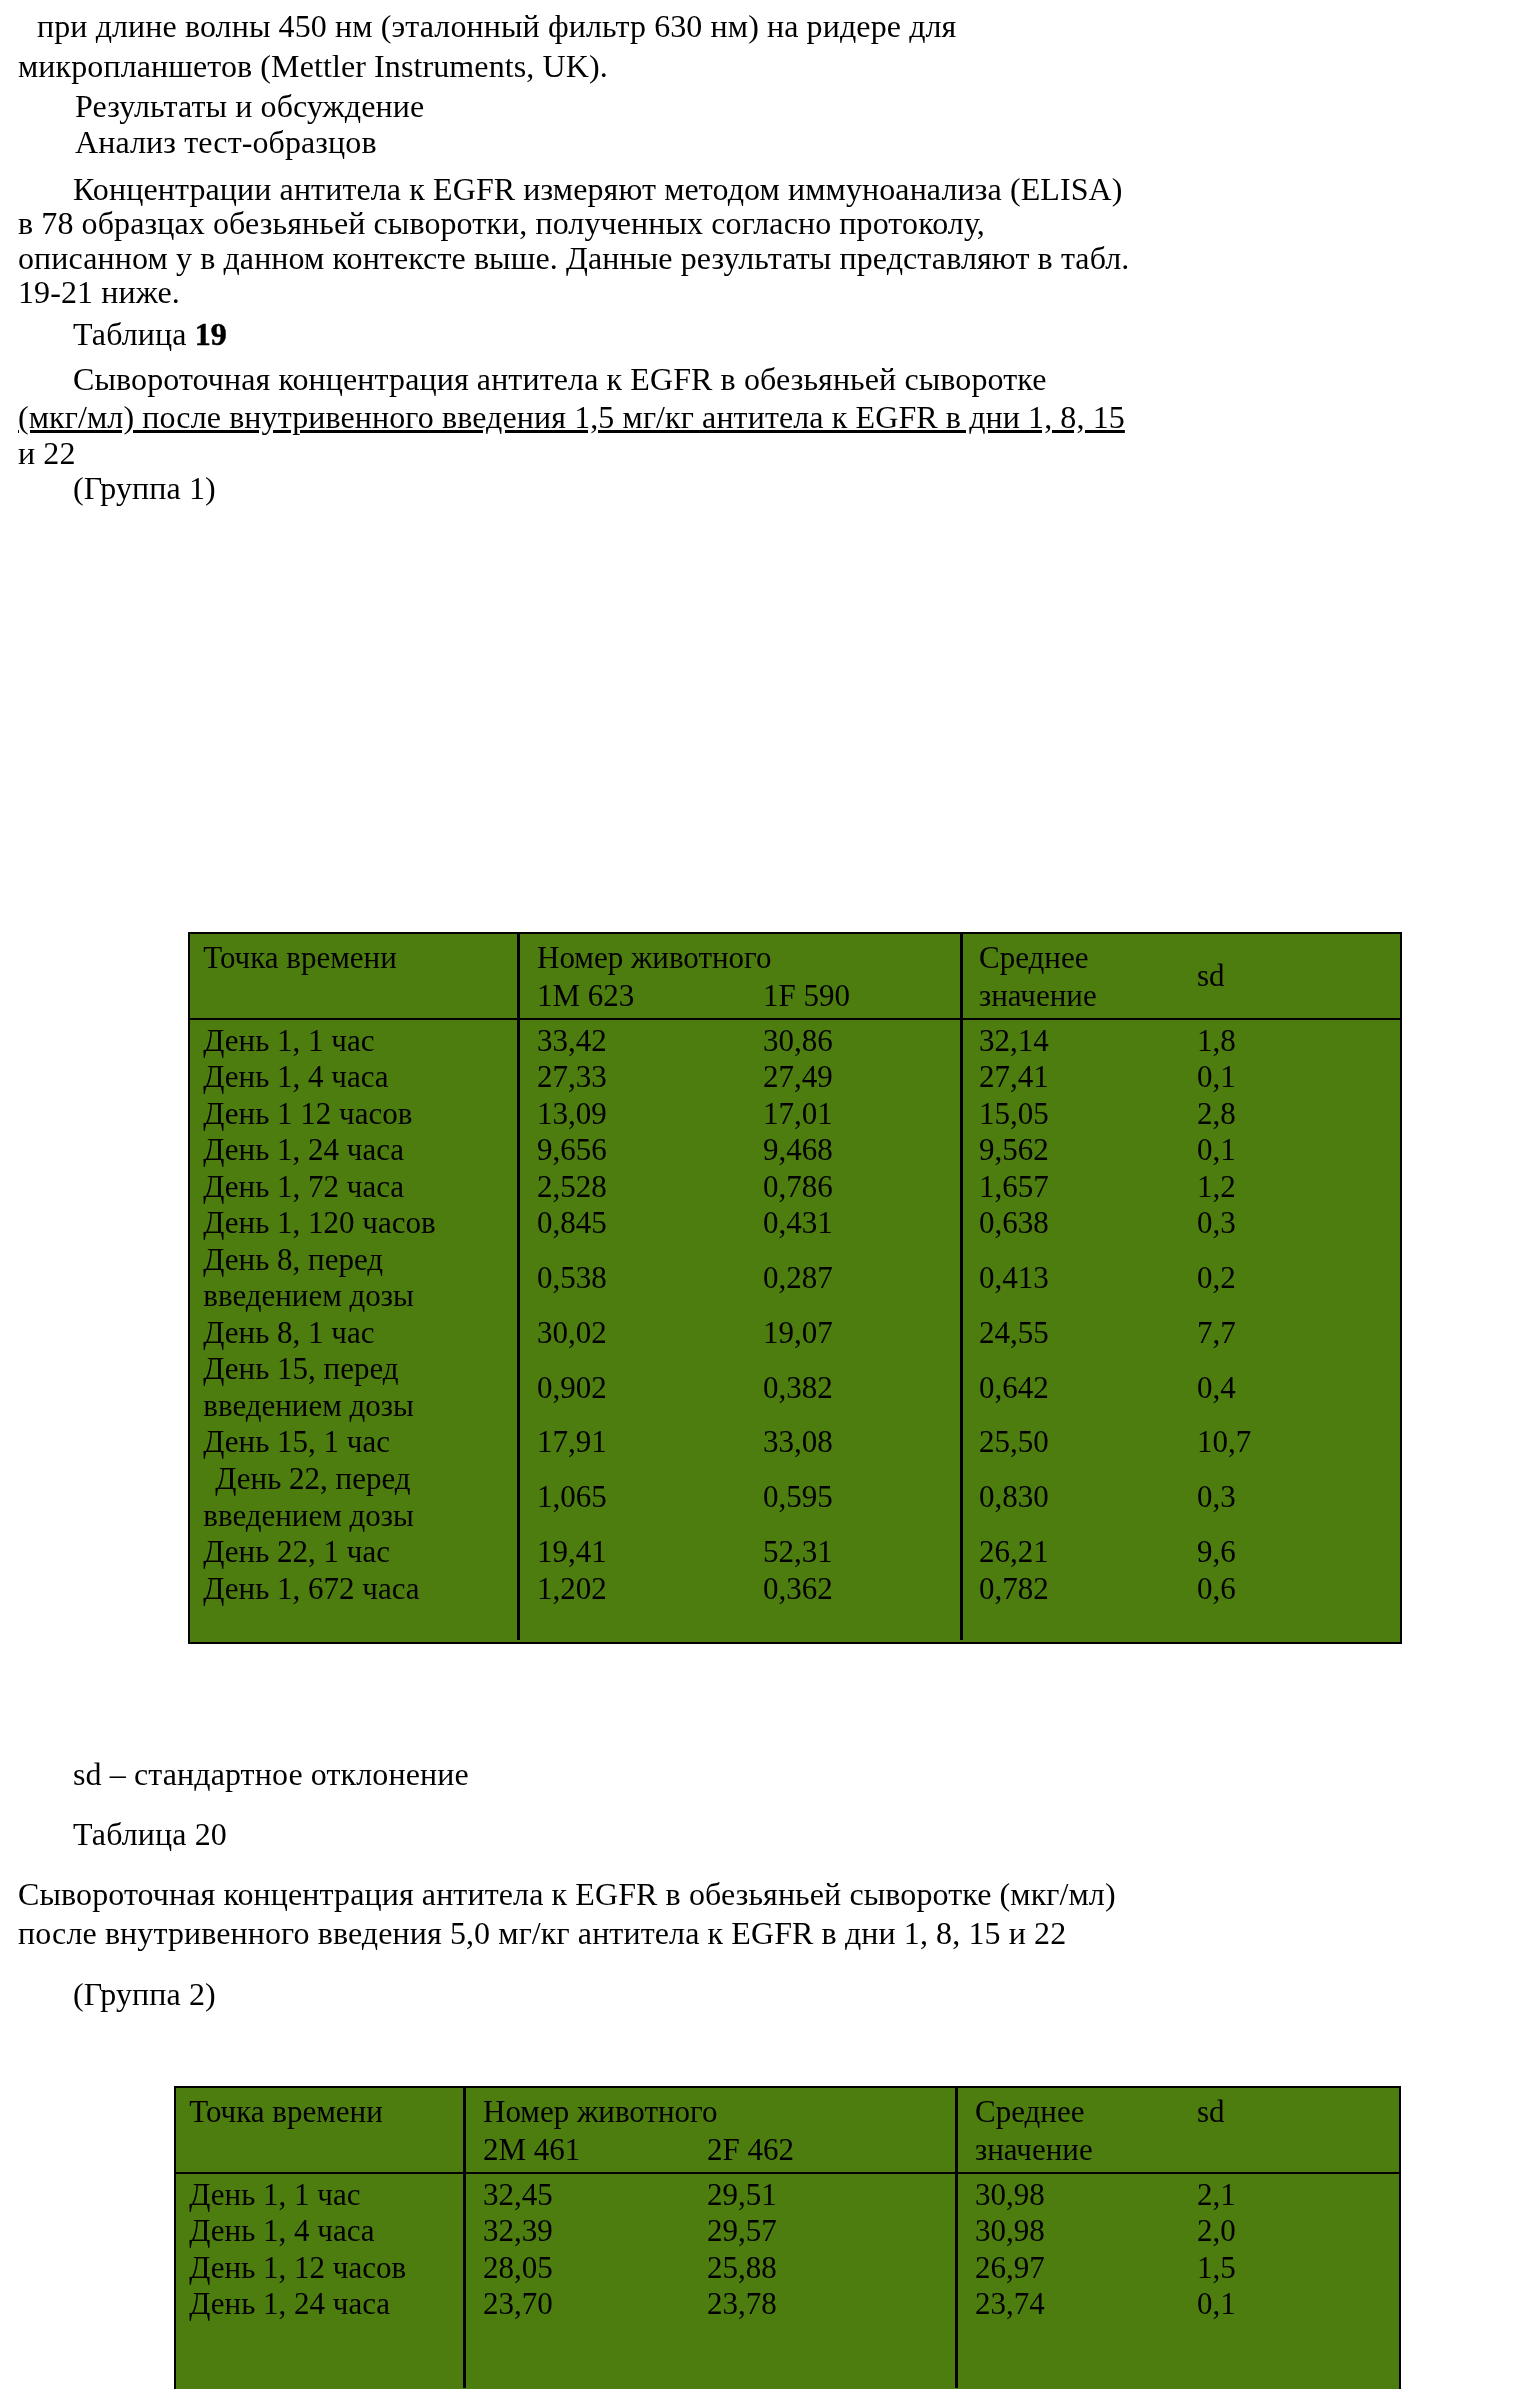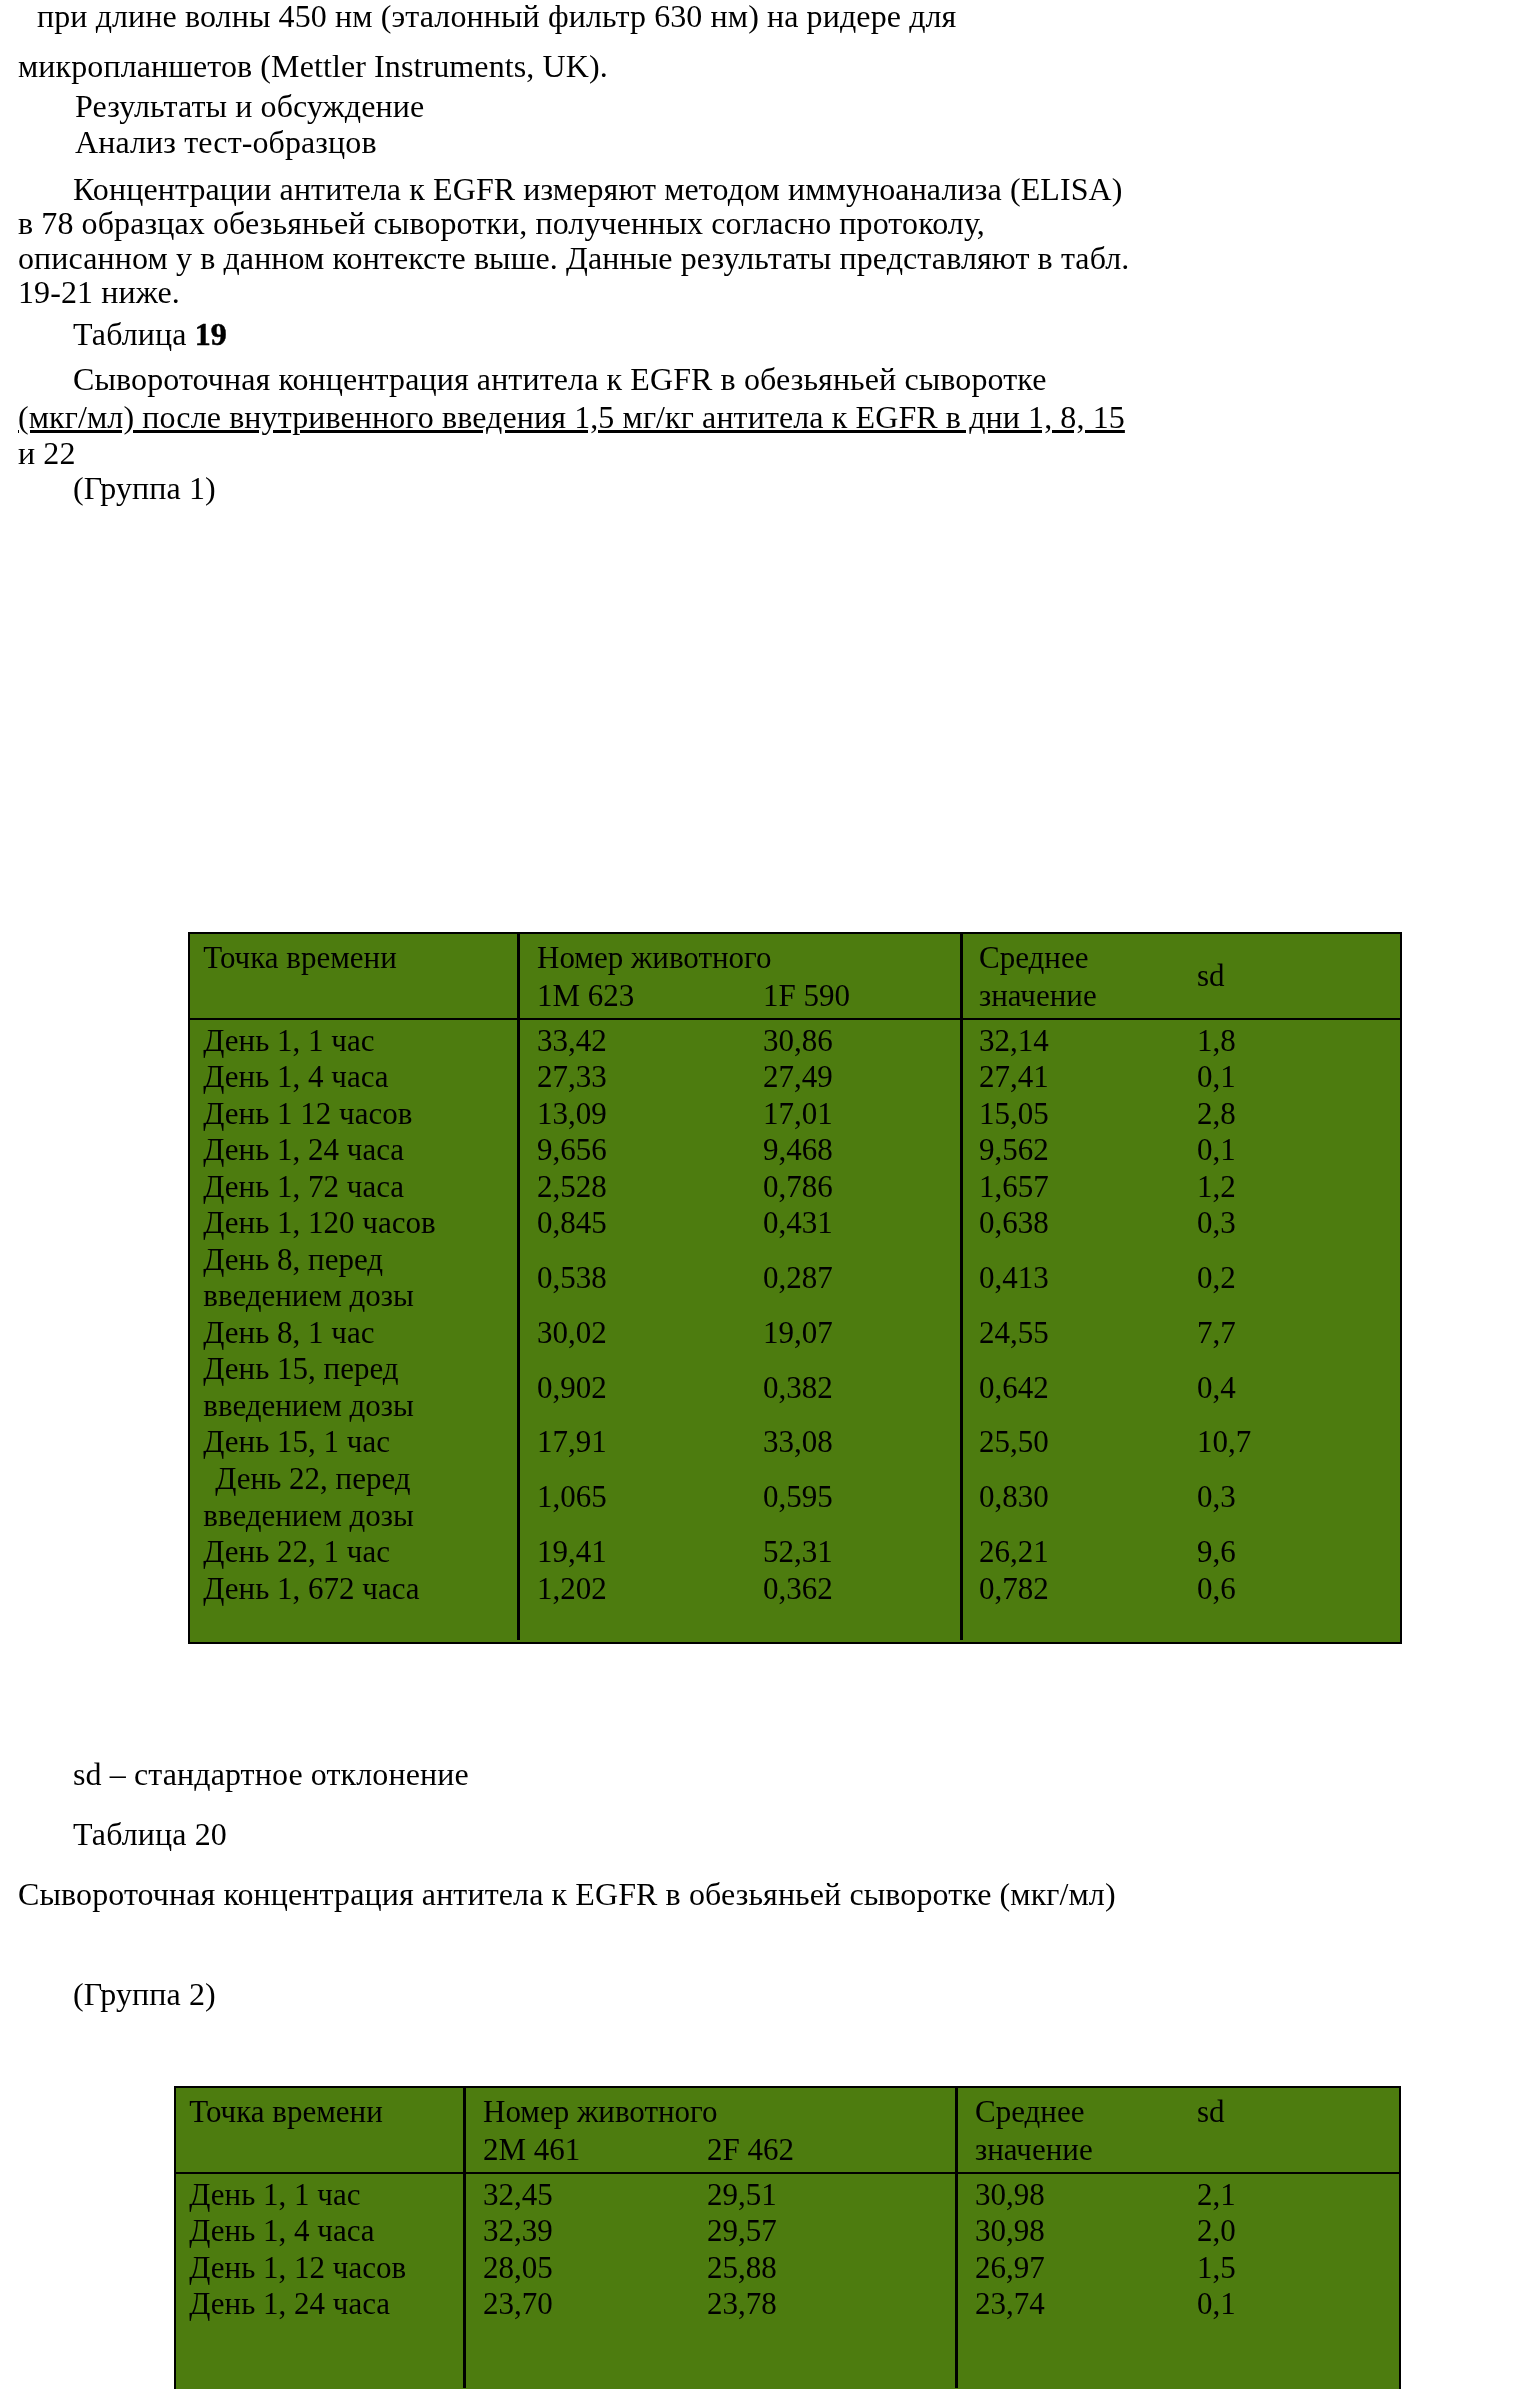--- a/index.html
+++ b/index.html
@@ -65,21 +65,21 @@
     line-height: 38px;
     white-space: nowrap;
   }
   .tbl-inner-wrap { position: relative; width: 100%; height: 100%; }
 </style>
 </head>
 <body>
 
 <div class="page">
 
-  <div class="ptext" style="left:37px; top:0;">при длине волны 450 нм (эталонный фильтр 630 нм) на ридере для</div>
+  <div class="ptext" style="left:37px; top:10px;">при длине волны 450 нм (эталонный фильтр 630 нм) на ридере для</div>
   <div class="ptext" style="left:18px; top:50px;">микропланшетов (Mettler Instruments, UK).</div>
 
   <div class="ptext" style="left:75px; top:90px;">Результаты и обсуждение</div>
   <div class="ptext" style="left:75px; top:126px;">Анализ тест-образцов</div>
 
   <div class="ptext" style="left:73px; top:173px;">Концентрации антитела к EGFR измеряют методом иммуноанализа (ELISA)</div>
   <div class="ptext" style="left:18px; top:207px;">в 78 образцах обезьяньей сыворотки, полученных согласно протоколу,</div>
   <div class="ptext" style="left:18px; top:242px;">описанном у в данном контексте выше. Данные результаты представляют в табл.</div>
   <div class="ptext" style="left:18px; top:276px;">19-21 ниже.</div>
 
@@ -193,20 +193,21 @@
         <div class="cell" style="left:1007px; top:550px;">0,6</div>
       </div>
     </div>
   </div>
 
   <div class="ptext" style="left:73px; top:1758px;">sd – стандартное отклонение</div>
 
   <div class="ptext" style="left:73px; top:1818px;">Таблица 20</div>
 
   <div class="ptext" style="left:18px; top:1878px;">Сывороточная концентрация антитела к EGFR в обезьяньей сыворотке (мкг/мл)</div>
+  <div class="ptext" style="left:18px; top:1917px;">после внутривенного введения 5,0 мг/кг антитела к EGFR в дни 1, 8, 15 и 22</div>
   <div class="ptext" style="left:73px; top:1978px;">(Группа 2)</div>
 
   <div class="tbl" id="t20" style="left:174px; top:2086px; width:1227px; height:303px; border-bottom:none;">
     <div class="tbl-inner-wrap">
 
       <div class="hrow" style="height:86px;">
         <div class="vline" style="left:287px;"></div>
         <div class="vline" style="left:779px;"></div>
         <div class="hcell" style="left:13.3px; top:5px;">Точка времени</div>
         <div class="hcell" style="left:307px; top:5px;">Номер животного</div>

